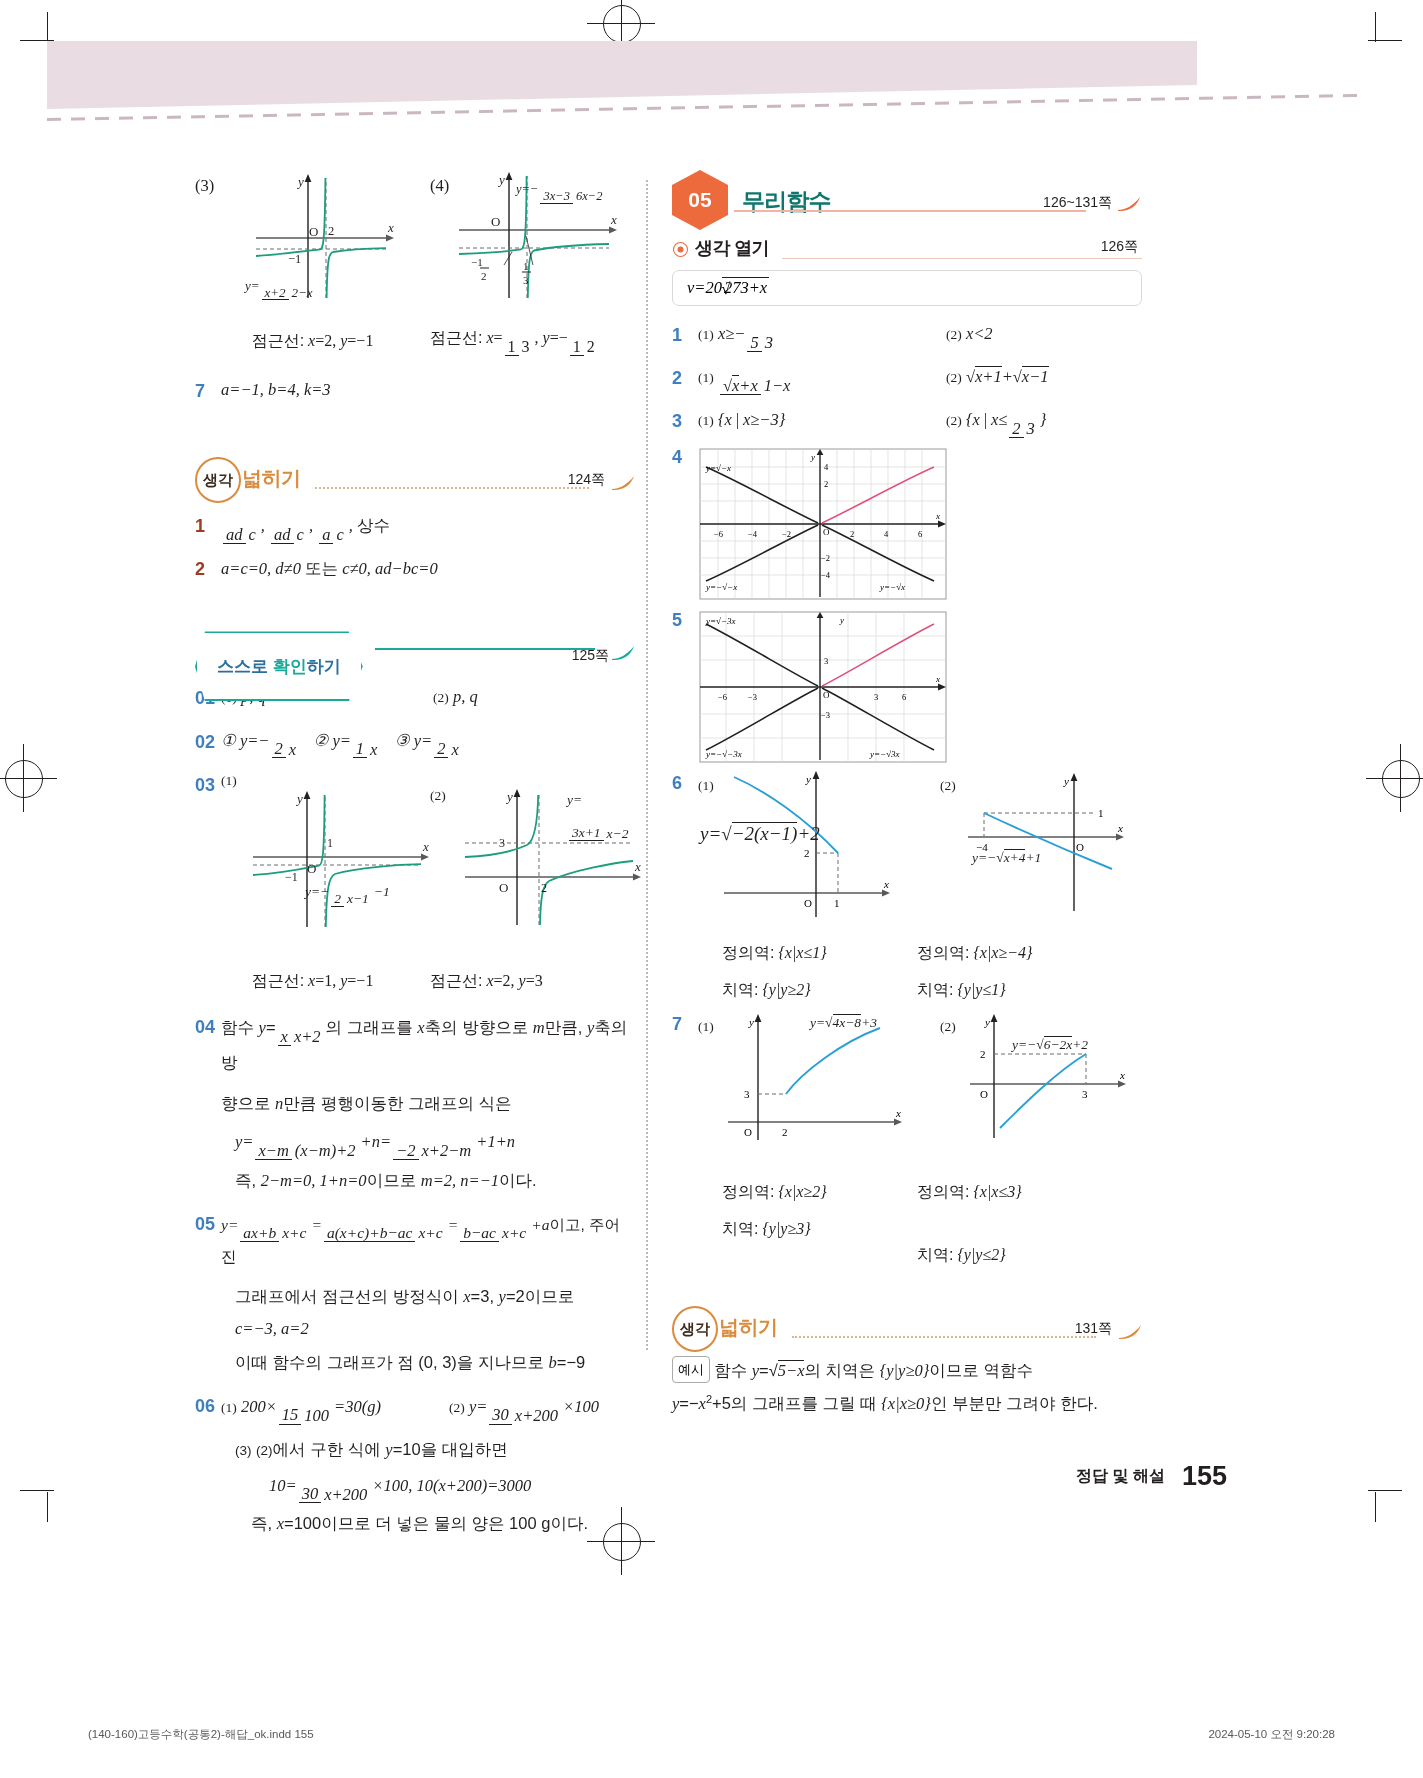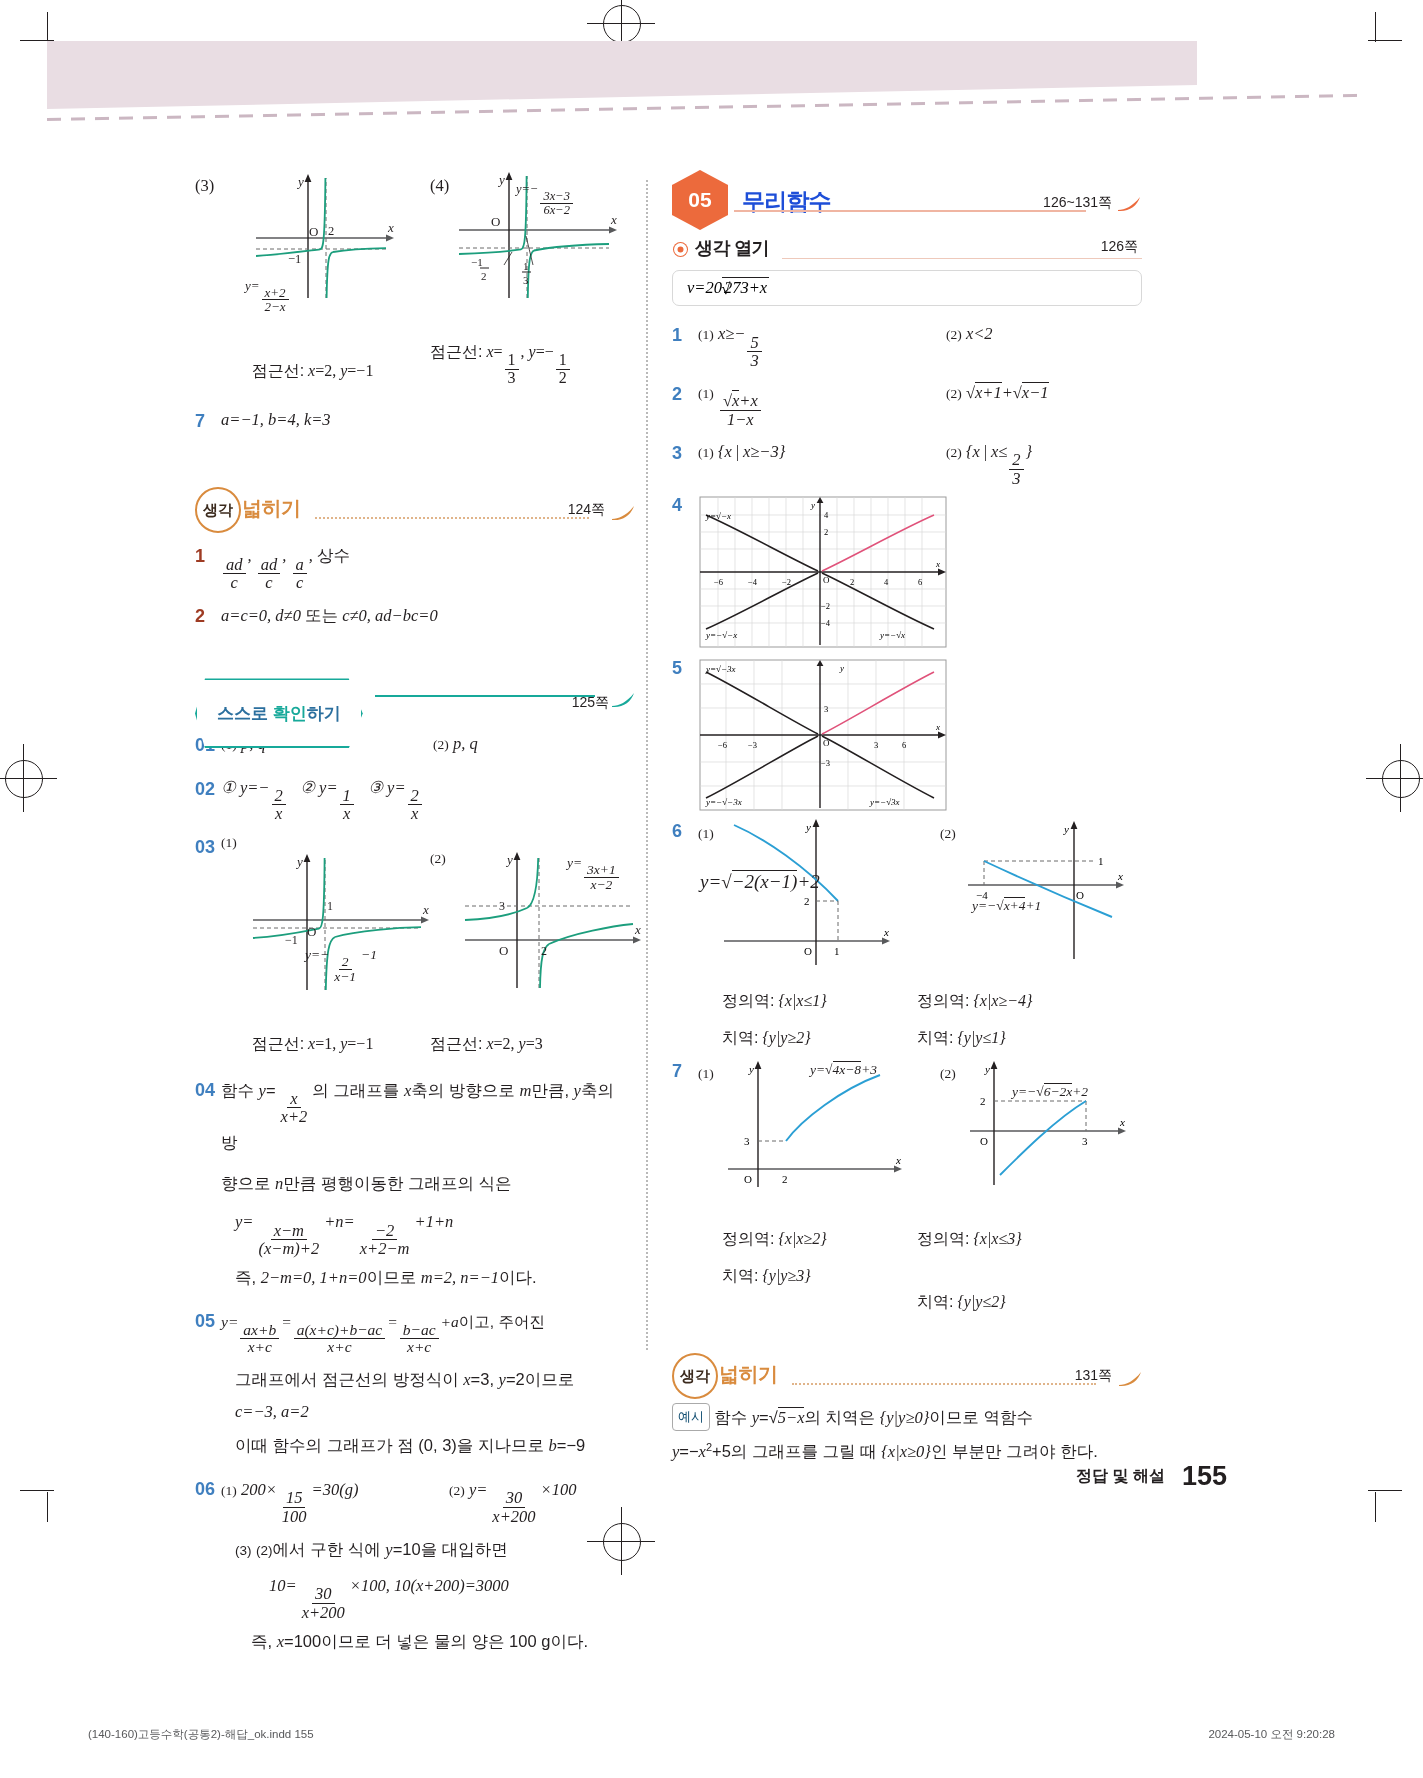--- a/index.html
+++ b/index.html
@@ -40,21 +40,21 @@
   .col{position:absolute;top:170px;}
   .colL{left:195px;width:440px;}
   .colR{left:672px;width:470px;}
   .coldivider{position:absolute;left:646px;top:180px;width:0;height:1170px;
     border-left:2px dotted #b9b9b9;}
 
   
   .m{font-family:"Liberation Serif", serif;font-style:italic;}
   .ko{font-family:"Liberation Sans", sans-serif;font-style:normal;}
   .txt{font-size:16.5px;color:#231f20;line-height:1.95;}
-  .frac{display:inline-flex;flex-direction:column;align-items:center;
+  .frac{display:inline-flex;flex-direction:row;align-items:center;
     vertical-align:-0.52em;line-height:1.04;margin:0 2px;}
   .frac .num{border-bottom:1px solid #231f20;padding:0 3px;display:block;}
   .frac .den{padding:0 3px;display:block;}
   .sml{font-size:13.5px;}
 
   
   .qnum{font-family:"Liberation Sans",sans-serif;font-weight:bold;font-style:normal;
     color:#3f7fbf;font-size:18px;display:inline-block;}
   .qnum.brown{color:#9e3b23;}
   .pno{font-family:"Liberation Sans",sans-serif;font-size:14px;color:#231f20;}
@@ -93,21 +93,21 @@
   .sec-head{position:relative;height:54px;}
   .hexnum{
     position:absolute;left:0;top:0;width:56px;height:60px;
     background:#ec6a3c;
     clip-path:polygon(50% 0,100% 25%,100% 75%,50% 100%,0 75%,0 25%);
     display:flex;align-items:center;justify-content:center;
     font-family:"Liberation Sans",sans-serif;font-weight:bold;font-size:21px;color:#fff;
     box-shadow:0 0 0 4px rgba(236,106,60,.22);
   }
   .sec-title{position:absolute;left:70px;top:16px;font-family:"Liberation Sans",sans-serif;
-    font-weight:bold;font-size:23px;color:#1d4ed8;letter-spacing:-0.8px;}
+    font-weight:bold;font-size:23px;color:#0f766e;letter-spacing:-0.8px;}
   .sec-line{position:absolute;left:62px;right:56px;top:40px;height:1.5px;background:#f0b5a2;}
   .sec-page{position:absolute;right:30px;top:24px;}
   .sec-flag{position:absolute;right:0;top:26px;width:26px;height:16px;}
 
   .sub-head{position:relative;height:34px;margin-top:10px;}
   .sub-dot{position:absolute;left:2px;top:9px;width:13px;height:13px;border-radius:50%;
     background:#ec6a3c;box-shadow:inset 0 0 0 3.5px #fff, 0 0 0 1px #ec6a3c;}
   .sub-label{position:absolute;left:23px;top:2px;font-family:"Liberation Sans",sans-serif;
     font-weight:bold;font-size:18px;color:#231f20;letter-spacing:-0.6px;}
   .sub-line{position:absolute;left:110px;right:0;top:24px;height:1.4px;background:#eec9bb;}
@@ -752,21 +752,21 @@
       <div class="hdr-label">넓히기</div>
       <div class="hdr-dash"></div>
       <div class="hdr-page pno">131쪽</div>
       <svg class="hdr-flag" viewBox="0 0 24 16">
         <path d="M1,14 C8,14 16,10 23,1 C20,10 12,16 1,15 Z" fill="#d98b3e"></path>
       </svg>
     </div>
 
     <div class="txt" style="margin-top:4px;">
       <span style="display:inline-block;border:1.2px solid #aaa;border-radius:4px;padding:0 5px;font-size:13px;
-        font-family:'Liberation Sans',sans-serif;color:#0c4a6e;vertical-align:2px;">예시</span>
+        font-family:'Liberation Sans',sans-serif;color:#000000;vertical-align:2px;">예시</span>
       <span class="ko">함수 <span class="m">y</span>=√<span style="border-top:1px solid #231f20;" class="m">5−x</span>의 치역은 <span class="m">{y|y≥0}</span>이므로 역함수</span>
     </div>
     <div class="txt ko">
       <span class="m">y</span>=−<span class="m">x</span><sup style="font-size:11px;">2</sup>+5의 그래프를 그릴 때 <span class="m">{x|x≥0}</span>인 부분만 그려야 한다.
     </div>
   </div>
 
   <div class="foot-lbl">정답 및 해설</div>
   <div class="foot-num">155</div>
   <div class="foot-left">(140-160)고등수학(공통2)-해답_ok.indd   155</div>

